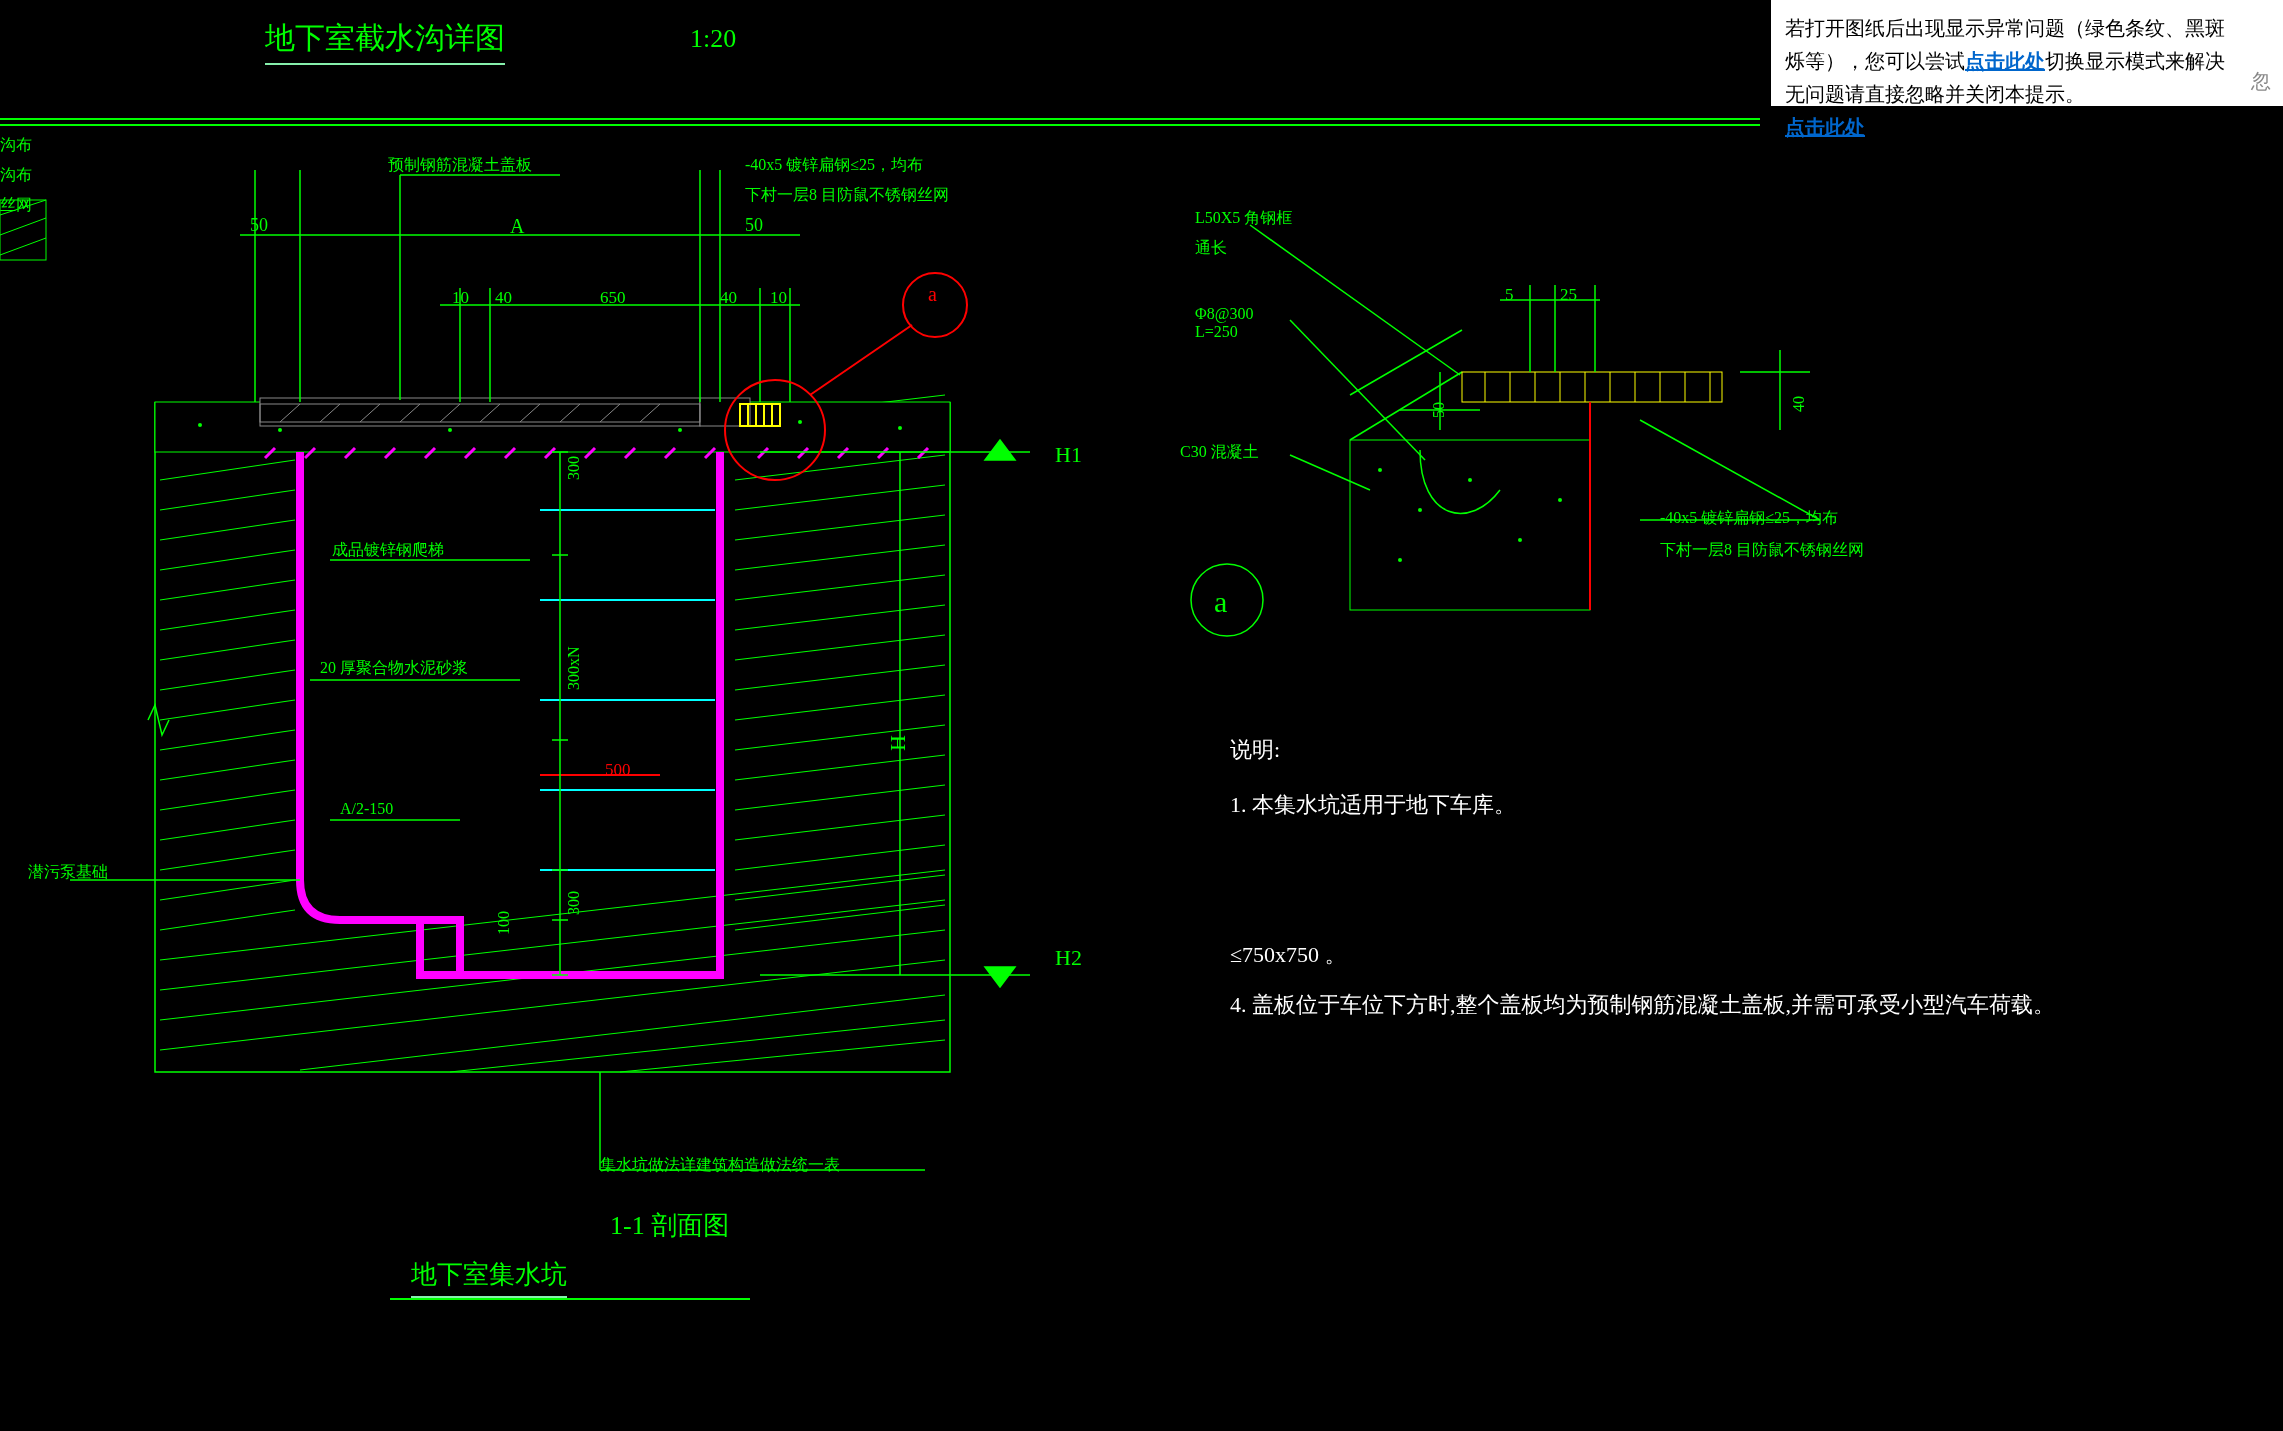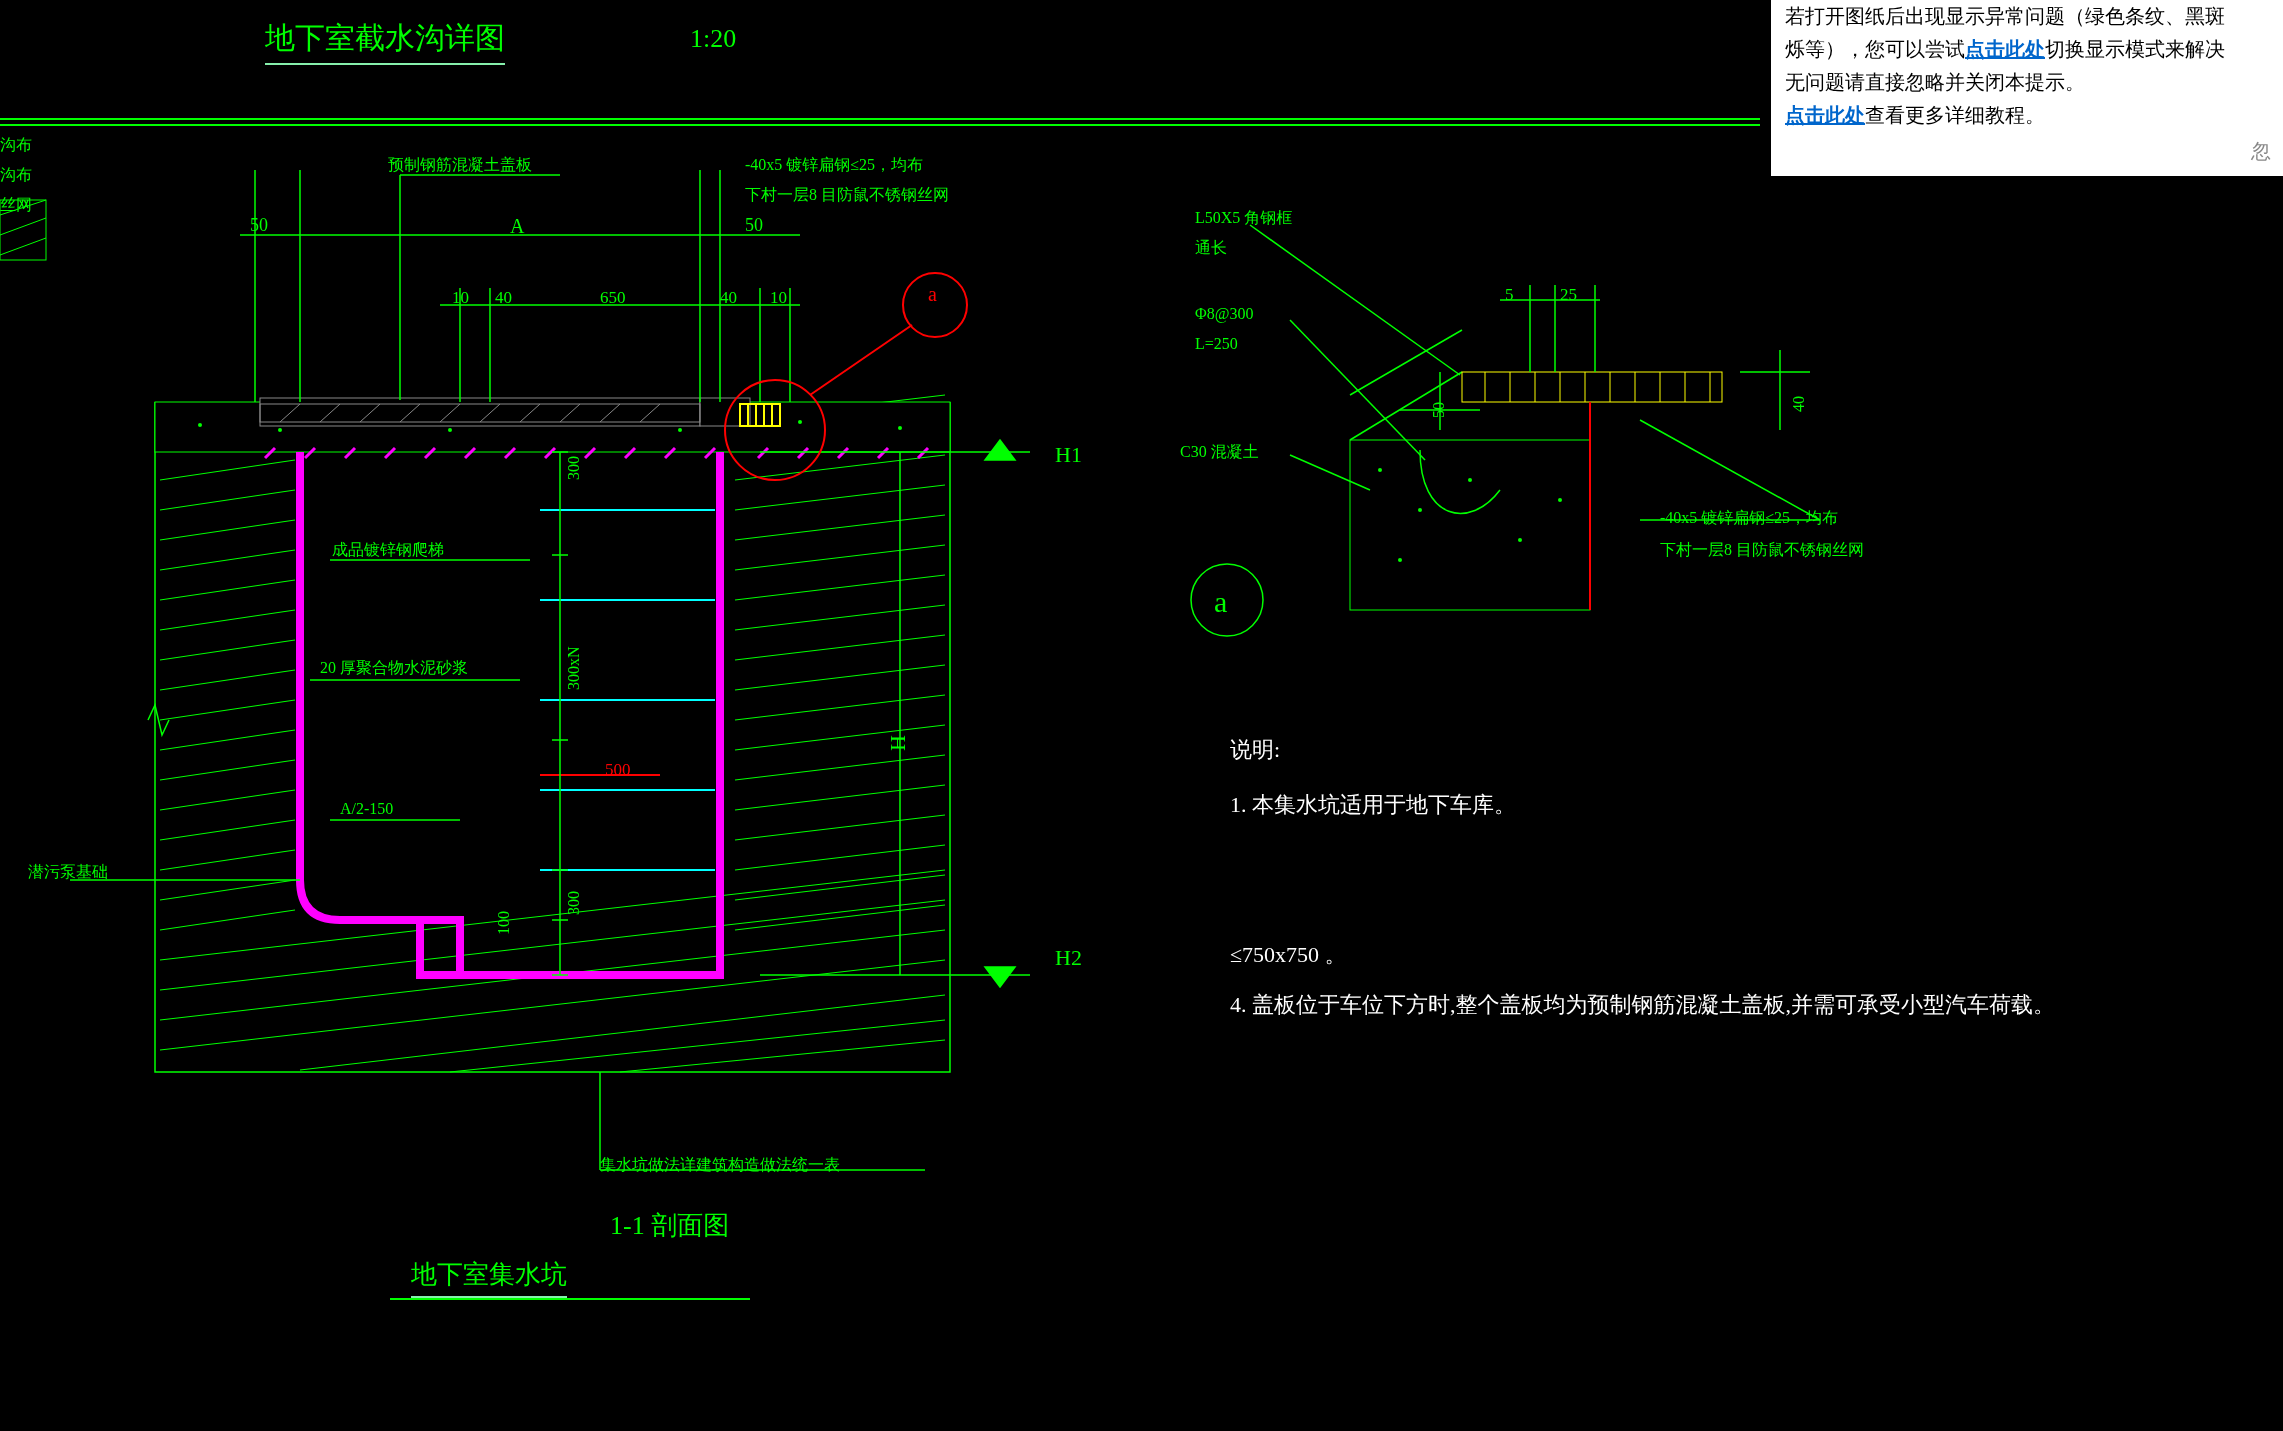--- a/index.html
+++ b/index.html
@@ -2,21 +2,21 @@
 <html><head>
 <meta charset="utf-8">
 <style>
   html,body{margin:0;padding:0;background:#000;color:#fff;font-family:"SimSun","宋体",serif;font-size:16px;overflow:hidden}
   #stage{position:relative;width:2283px;height:1431px;background:#000}
   .txt{position:absolute;white-space:nowrap}
   .g{color:#00ff00}
   .w{color:#fff}
   .r{color:#ff0000}
   .uline{border-bottom:2px solid #86efac}
-  .notif{position:absolute;right:0;top:0;width:512px;height:176px;background:#fff;color:#000;padding:0 14px;box-sizing:border-box;font-family:"Microsoft YaHei",sans-serif;font-size:20px;line-height:1.65}
+  .notif{position:absolute;right:0;top:0;width:512px;height:106px;background:#fff;color:#000;padding:12px 14px;box-sizing:border-box;font-family:"Microsoft YaHei",sans-serif;font-size:20px;line-height:1.65}
   .notif a{color:#0066cc;font-weight:700;text-decoration:underline;cursor:pointer}
   svg{position:absolute;left:0;top:0}
   .hatch{stroke:#00ff00;stroke-width:1}
   .pit{stroke:#ff00ff;stroke-width:8;fill:none}
   .thinG{stroke:#00ff00;stroke-width:1.5;fill:none}
   .thinC{stroke:#00ffff;stroke-width:2;fill:none}
   .thinR{stroke:#ff0000;stroke-width:2;fill:none}
   .thinY{stroke:#ffff00;stroke-width:2;fill:none}
   .hbar{position:absolute;height:2px;background:#00ff00}
   .title{font-size:26px}
@@ -317,21 +317,21 @@
 
 <div class="txt g" style="left:600px;top:1155px">集水坑做法详建筑构造做法统一表</div>
 
 <div class="txt g title uline" style="left:411px;top:1257px;padding-bottom:4px">地下室集水坑</div>
 <div class="txt g title" style="left:610px;top:1208px">1-1 剖面图</div>
 <div class="hbar" style="left:390px;top:1298px;width:360px"></div>
 
 <div class="txt g" style="left:1195px;top:208px">L50X5   角钢框</div>
 <div class="txt g" style="left:1195px;top:238px">通长</div>
 <div class="txt g" style="left:1195px;top:305px">Φ8@300</div>
-<div class="txt g" style="left:1195px;top:335px">L=250</div>
+<div class="txt g" style="left:1195px;top:323px">L=250</div>
 <div class="txt g" style="left:1180px;top:442px">C30 混凝土</div>
 <div class="txt g" style="left:1505px;top:285px;font-size:17px">5</div>
 <div class="txt g" style="left:1560px;top:285px;font-size:17px">25</div>
 <div class="txt g" style="left:1430px;top:418px;font-size:16px;transform:rotate(-90deg);transform-origin:left top">50</div>
 <div class="txt g" style="left:1790px;top:412px;font-size:16px;transform:rotate(-90deg);transform-origin:left top">40</div>
 <div class="txt g" style="left:1660px;top:508px">-40x5   镀锌扁钢≤25，均布</div>
 <div class="txt g" style="left:1660px;top:540px">下村一层8 目防鼠不锈钢丝网</div>
 <div class="txt g" style="left:1214px;top:585px;font-size:30px">a</div>
 
 <div class="txt w" style="left:1230px;top:735px;font-size:22px">说明:</div>

